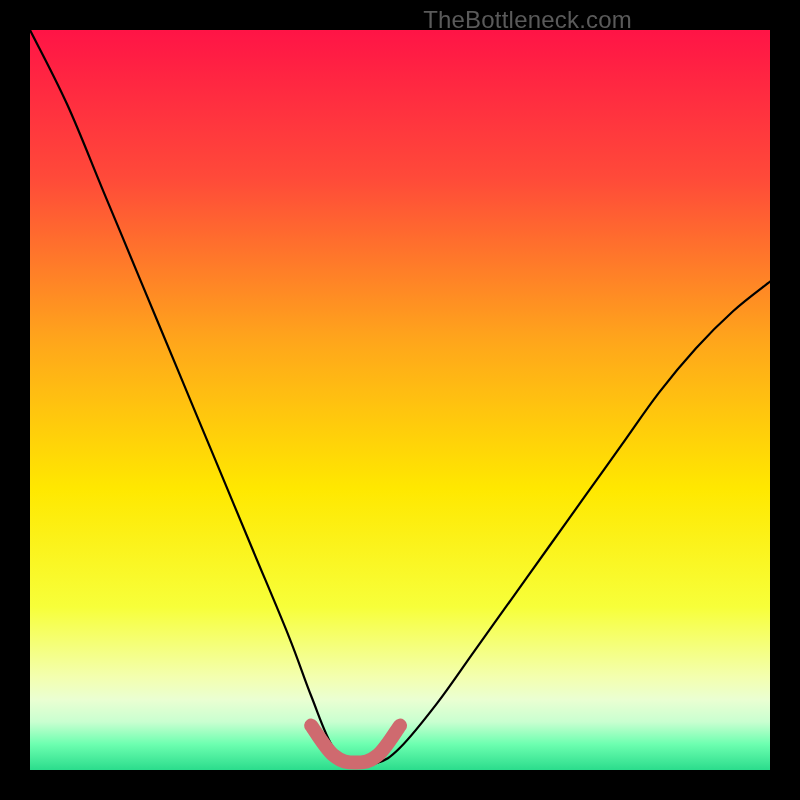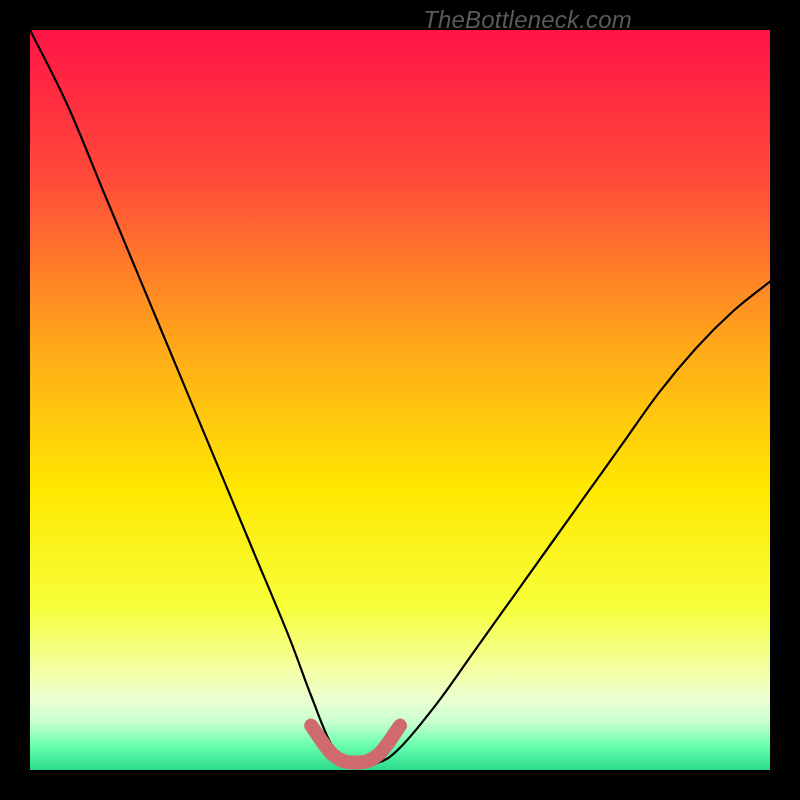--- a/index.html
+++ b/index.html
@@ -9,21 +9,20 @@
     height: 800px;
     overflow: hidden;
     background: #000;
     font-family: Arial, Helvetica, sans-serif;
   }
   .frame {
     position: relative;
     width: 660px;
     height: 800px;
     background: #000;
-    font-style: italic;
   }
   .plot-area {
     position: absolute;
     left: 30px;
     top: 30px;
     width: 740px;
     height: 740px;
     overflow: hidden;
   }
   .gradient {

